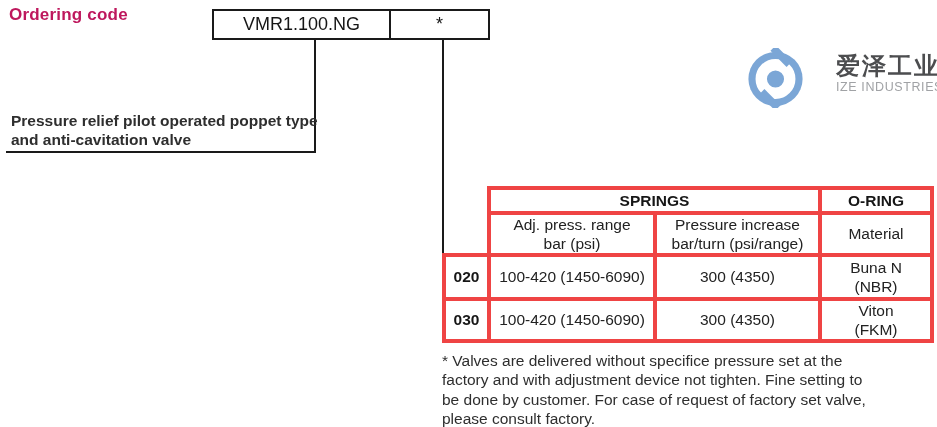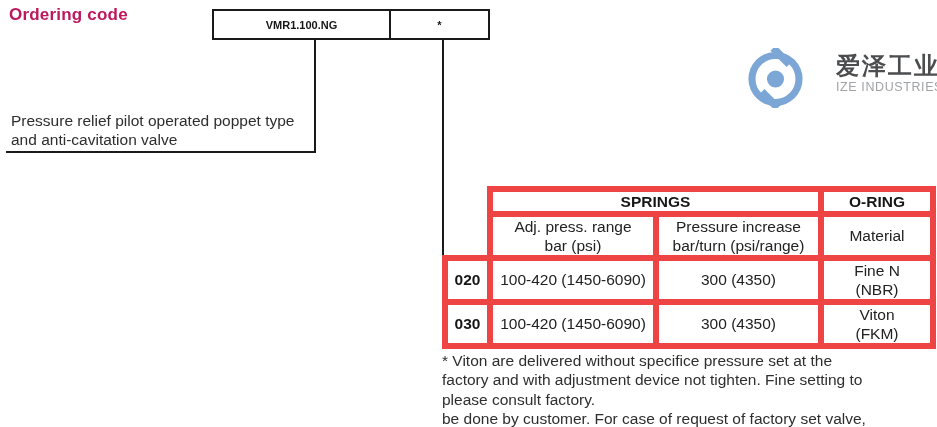--- a/index.html
+++ b/index.html
@@ -29,39 +29,40 @@
     position: absolute;
     left: 212px; top: 9px;
     width: 278px; height: 31px;
     border: 2px solid #1a1a1a;
     display: flex;
   }
   .code-cell {
     display: flex;
     align-items: center;
     justify-content: center;
-    font-weight: bold;
-    font-size: 11px;
+    font-weight: normal;
+    font-size: 18px;
     color: #161616;
   }
   .code-cell.main { width: 177px; border-right: 2px solid #1a1a1a; }
   .code-cell.variant { flex: 1; }
 
   
   .vline-a { position: absolute; left: 314px; top: 40px; width: 2px; height: 111px; background: #1a1a1a; }
   .vline-b { position: absolute; left: 442px; top: 40px; width: 2px; height: 218px; background: #1a1a1a; }
   .desc-underline { position: absolute; left: 6px; top: 151px; width: 310px; height: 2px; background: #1a1a1a; }
 
   
   .description {
     position: absolute;
     left: 11px; top: 111px;
     font-size: 15.5px;
     line-height: 19px;
     color: #2e2e2e;
+    font-weight: bold;
   }
 
   
   .logo {
     position: absolute;
     left: 747px; top: 48px;
     display: flex;
     align-items: flex-start;
     gap: 16px;
   }
@@ -90,21 +91,21 @@
     border-collapse: collapse;
     table-layout: fixed;
     font-size: 15.5px;
     color: #222222;
   }
   table.spec td {
     text-align: center;
     vertical-align: middle;
     padding: 0 4px;
   }
-  table.spec td.b { border: 6px solid #ef4444; }
+  table.spec td.b { border: 4px solid #ef4444; }
   table.spec td.blank { border: none; }
   table.spec .group-hdr { font-weight: bold; color: #161616; }
   table.spec .row-code { font-weight: bold; color: #161616; }
   .two-line { white-space: pre-line; line-height: 19px; }
 
   
   .footnote {
     position: absolute;
     left: 442px; top: 351px;
     font-size: 15.5px;
@@ -166,33 +167,33 @@
       <td class="b two-line">Adj. press. range
 bar (psi)</td>
       <td class="b two-line">Pressure increase
 bar/turn (psi/range)</td>
       <td class="b">Material</td>
     </tr>
     <tr style="height:44px">
       <td class="b row-code">020</td>
       <td class="b">100-420 (1450-6090)</td>
       <td class="b">300 (4350)</td>
-      <td class="b two-line">Fine N
+      <td class="b two-line">Buna N
 (NBR)</td>
     </tr>
     <tr style="height:32px">
       <td class="b row-code">030</td>
       <td class="b">100-420 (1450-6090)</td>
       <td class="b">300 (4350)</td>
       <td class="b two-line">Viton
 (FKM)</td>
     </tr>
   </tbody>
     </table>
 
   <div class="footnote">
-    <div>* Viton are delivered without specifice pressure set at the</div>
+    <div>* Valves are delivered without specifice pressure set at the</div>
     <div>factory and with adjustment device not tighten. Fine setting to</div>
+    <div>be done by customer. For case of request of factory set valve,</div>
     <div>please consult factory.</div>
-    <div>be done by customer. For case of request of factory set valve,</div>
   </div>
 
 </div>
 
 </body></html>

